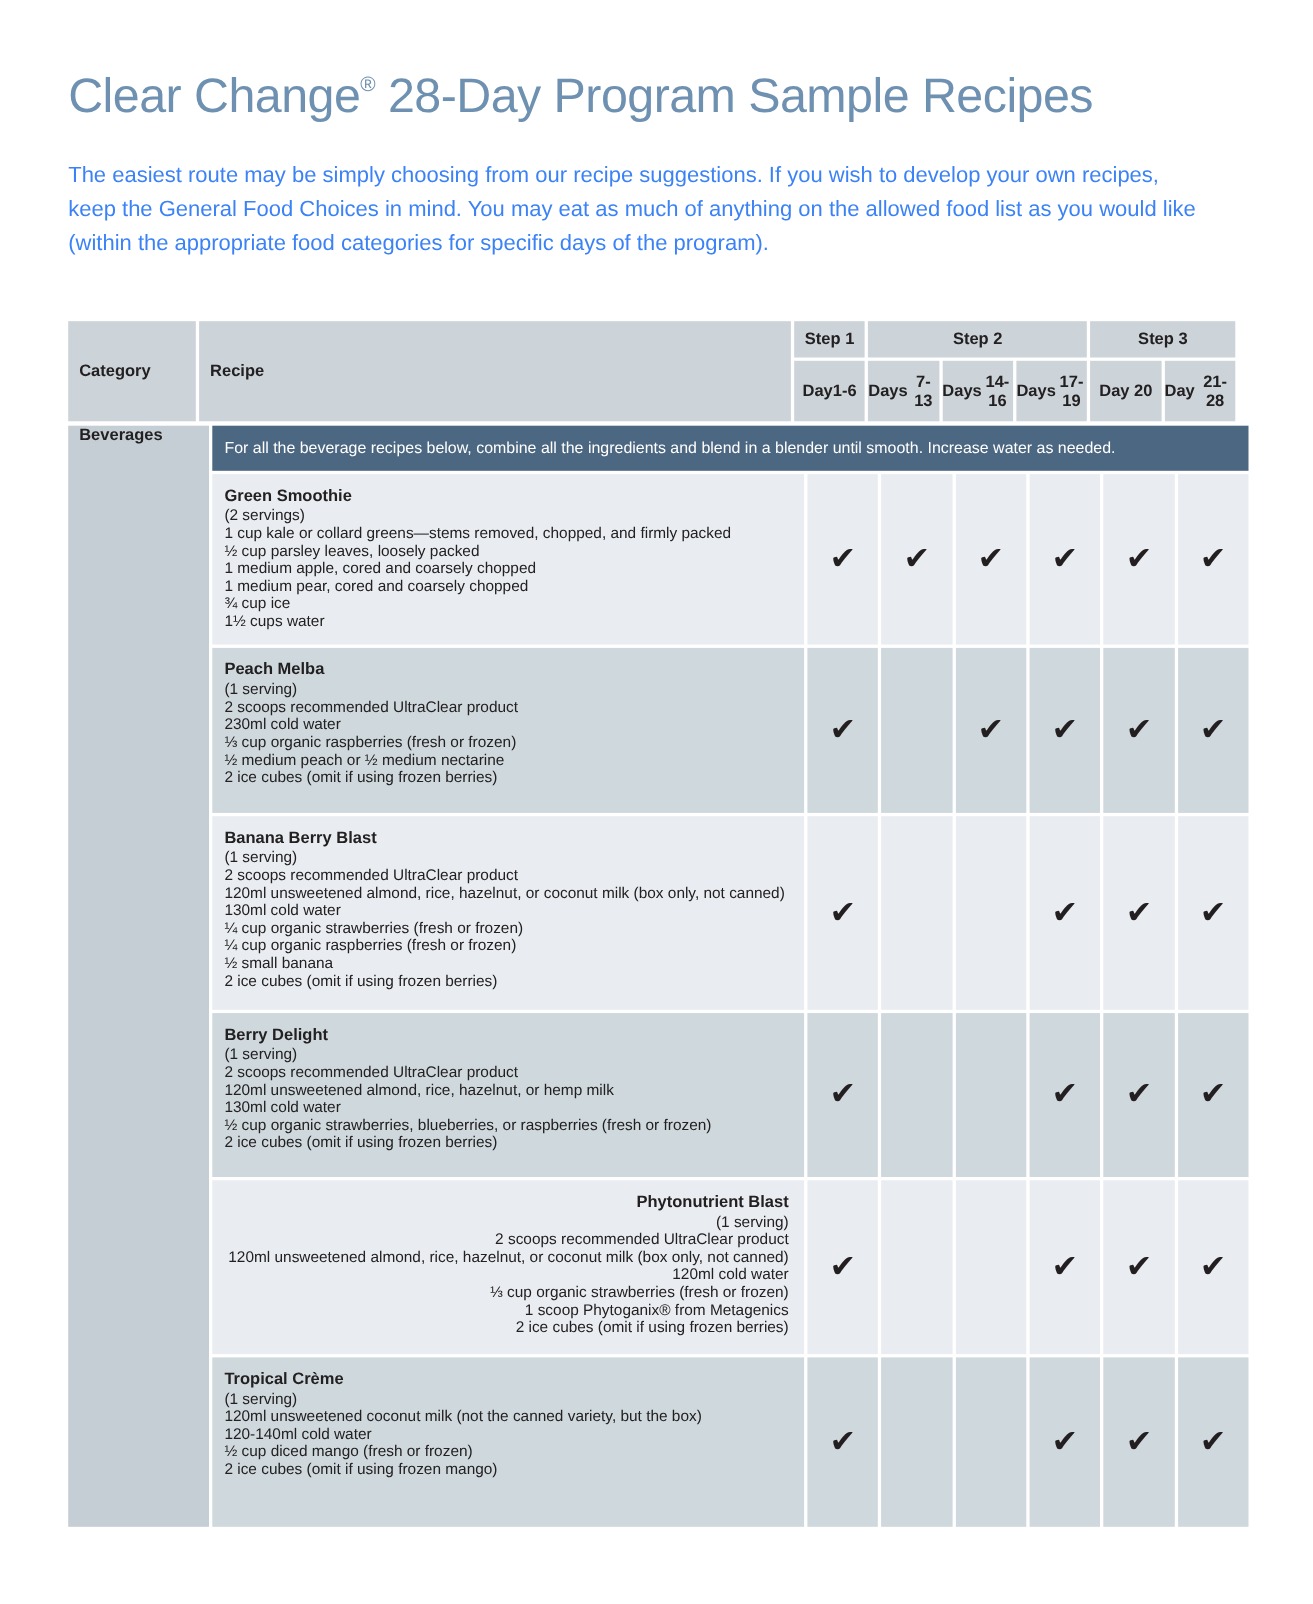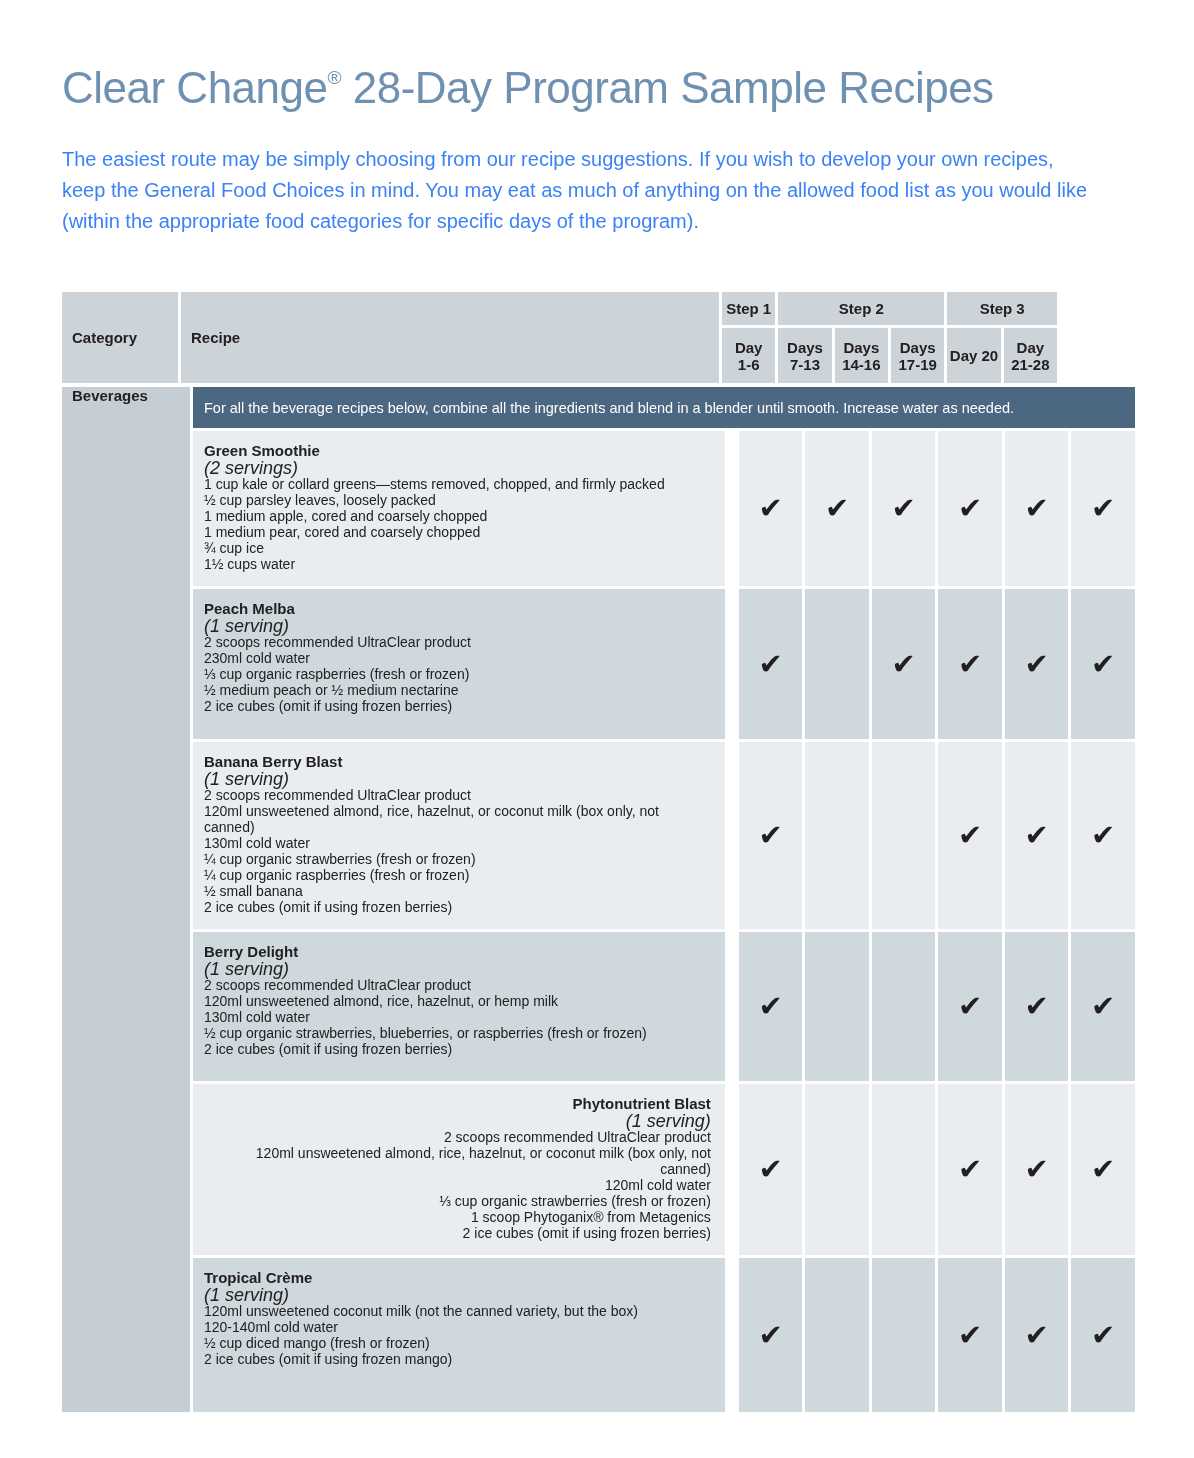--- a/index.html
+++ b/index.html
@@ -25,61 +25,61 @@
   .rtable { margin-top: 55px; width: 1077px; font-size: 14px; }
 
   .thead { display: flex; gap: 3px; }
   .th-cat, .th-rec {
     background: #ccd3d9; height: 91px; display: flex; align-items: center;
     padding-left: 10px; font-weight: bold; font-size: 15px;
   }
   .th-cat { width: 116px; }
   .th-rec { width: 538px; }
   .th-right {
-    width: 335px; display: grid;
+    width: 401px; display: grid;
     grid-template-columns: repeat(6, 1fr); grid-template-rows: 33px 55px; gap: 3px;
   }
   .step-cell, .day-cell {
     background: #ccd3d9; display: flex; align-items: center; justify-content: center;
     font-weight: bold; font-size: 15px; text-align: center;
   }
   .step-1 { grid-row: 1; grid-column: 1; }
   .step-2 { grid-row: 1; grid-column: 2 / 5; }
   .step-3 { grid-row: 1; grid-column: 5 / 7; }
-  .day-cell { grid-row: 2; flex-direction: column; line-height: 17px; }
+  .day-cell { grid-row: 2; flex-direction: row; line-height: 17px; }
   .day-line:empty { display: none; }
 
   .tbody { display: flex; gap: 3px; margin-top: 4px; }
   .category-cell {
     width: 128px; background: #c6ced5; display: flex; align-items: flex-start;
     padding-left: 10px; font-weight: bold; font-size: 15px;
   }
   .rows { width: 942px; display: flex; flex-direction: column; gap: 3px; }
 
   .note-row {
     background: #4c6781; color: #ffffff; min-height: 41px;
     display: flex; align-items: center; padding: 4px 10px 4px 11px; font-size: 14.5px;
   }
 
-  .recipe-row { display: flex; gap: 14px; }
+  .recipe-row { display: flex; gap: 3px; }
   .recipe-cell { width: 538px; padding: 11px 14px 14px 11px; }
   .check-grid { width: 401px; display: grid; grid-template-columns: repeat(6, 1fr); gap: 3px; }
   .check-cell { display: flex; align-items: center; justify-content: center; }
   .shade-light .recipe-cell, .shade-light .check-cell { background: #e9edf1; }
   .shade-dark  .recipe-cell, .shade-dark  .check-cell { background: #cfd8dd; }
 
   .rows > .recipe-row:nth-child(2) { min-height: 154px; }
   .rows > .recipe-row:nth-child(3) { min-height: 150px; }
   .rows > .recipe-row:nth-child(4) { min-height: 176px; }
   .rows > .recipe-row:nth-child(5) { min-height: 149px; }
   .rows > .recipe-row:nth-child(6) { min-height: 158px; text-align: right; }
   .rows > .recipe-row:nth-child(7) { min-height: 154px; }
 
   .recipe-name { font-weight: bold; font-size: 15px; line-height: 18px; }
-  .recipe-serving { font-style: italic; font-size: 18px; line-height: 16px; }
+  .recipe-serving { font-size: 14px; line-height: 16px; }
   .ingredient { font-size: 14px; line-height: 16px; }
   .check-mark { font-size: 29px; line-height: 29px; color: #231f20; }
 </style>
 </head>
 <body>
 
 <div class="page">
 
   <h1 class="title"><span>Clear Change</span><span class="reg">®</span><span> 28-Day Program Sample Recipes</span></h1>
 

